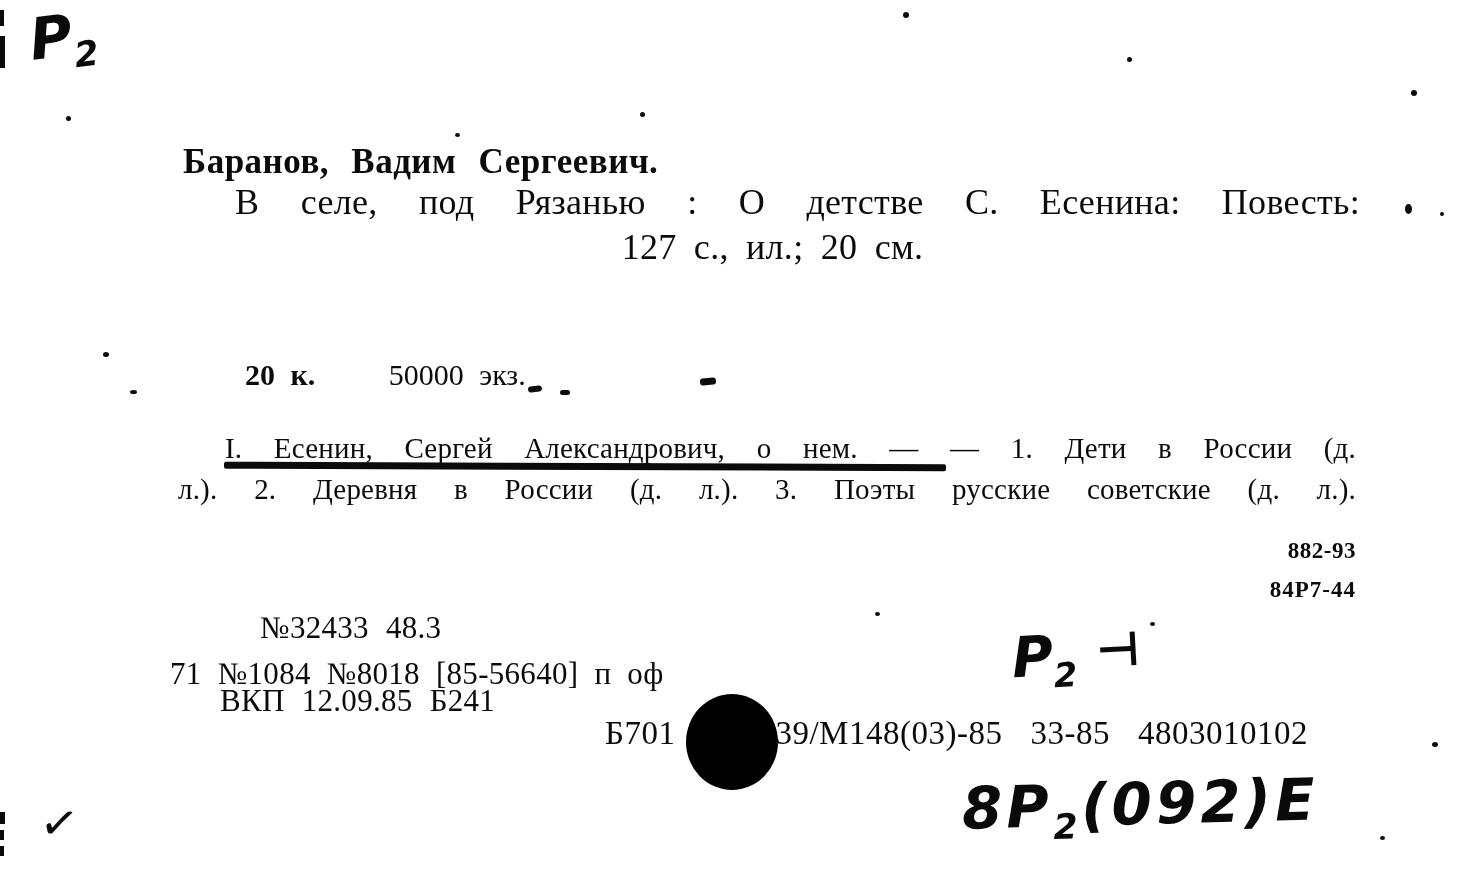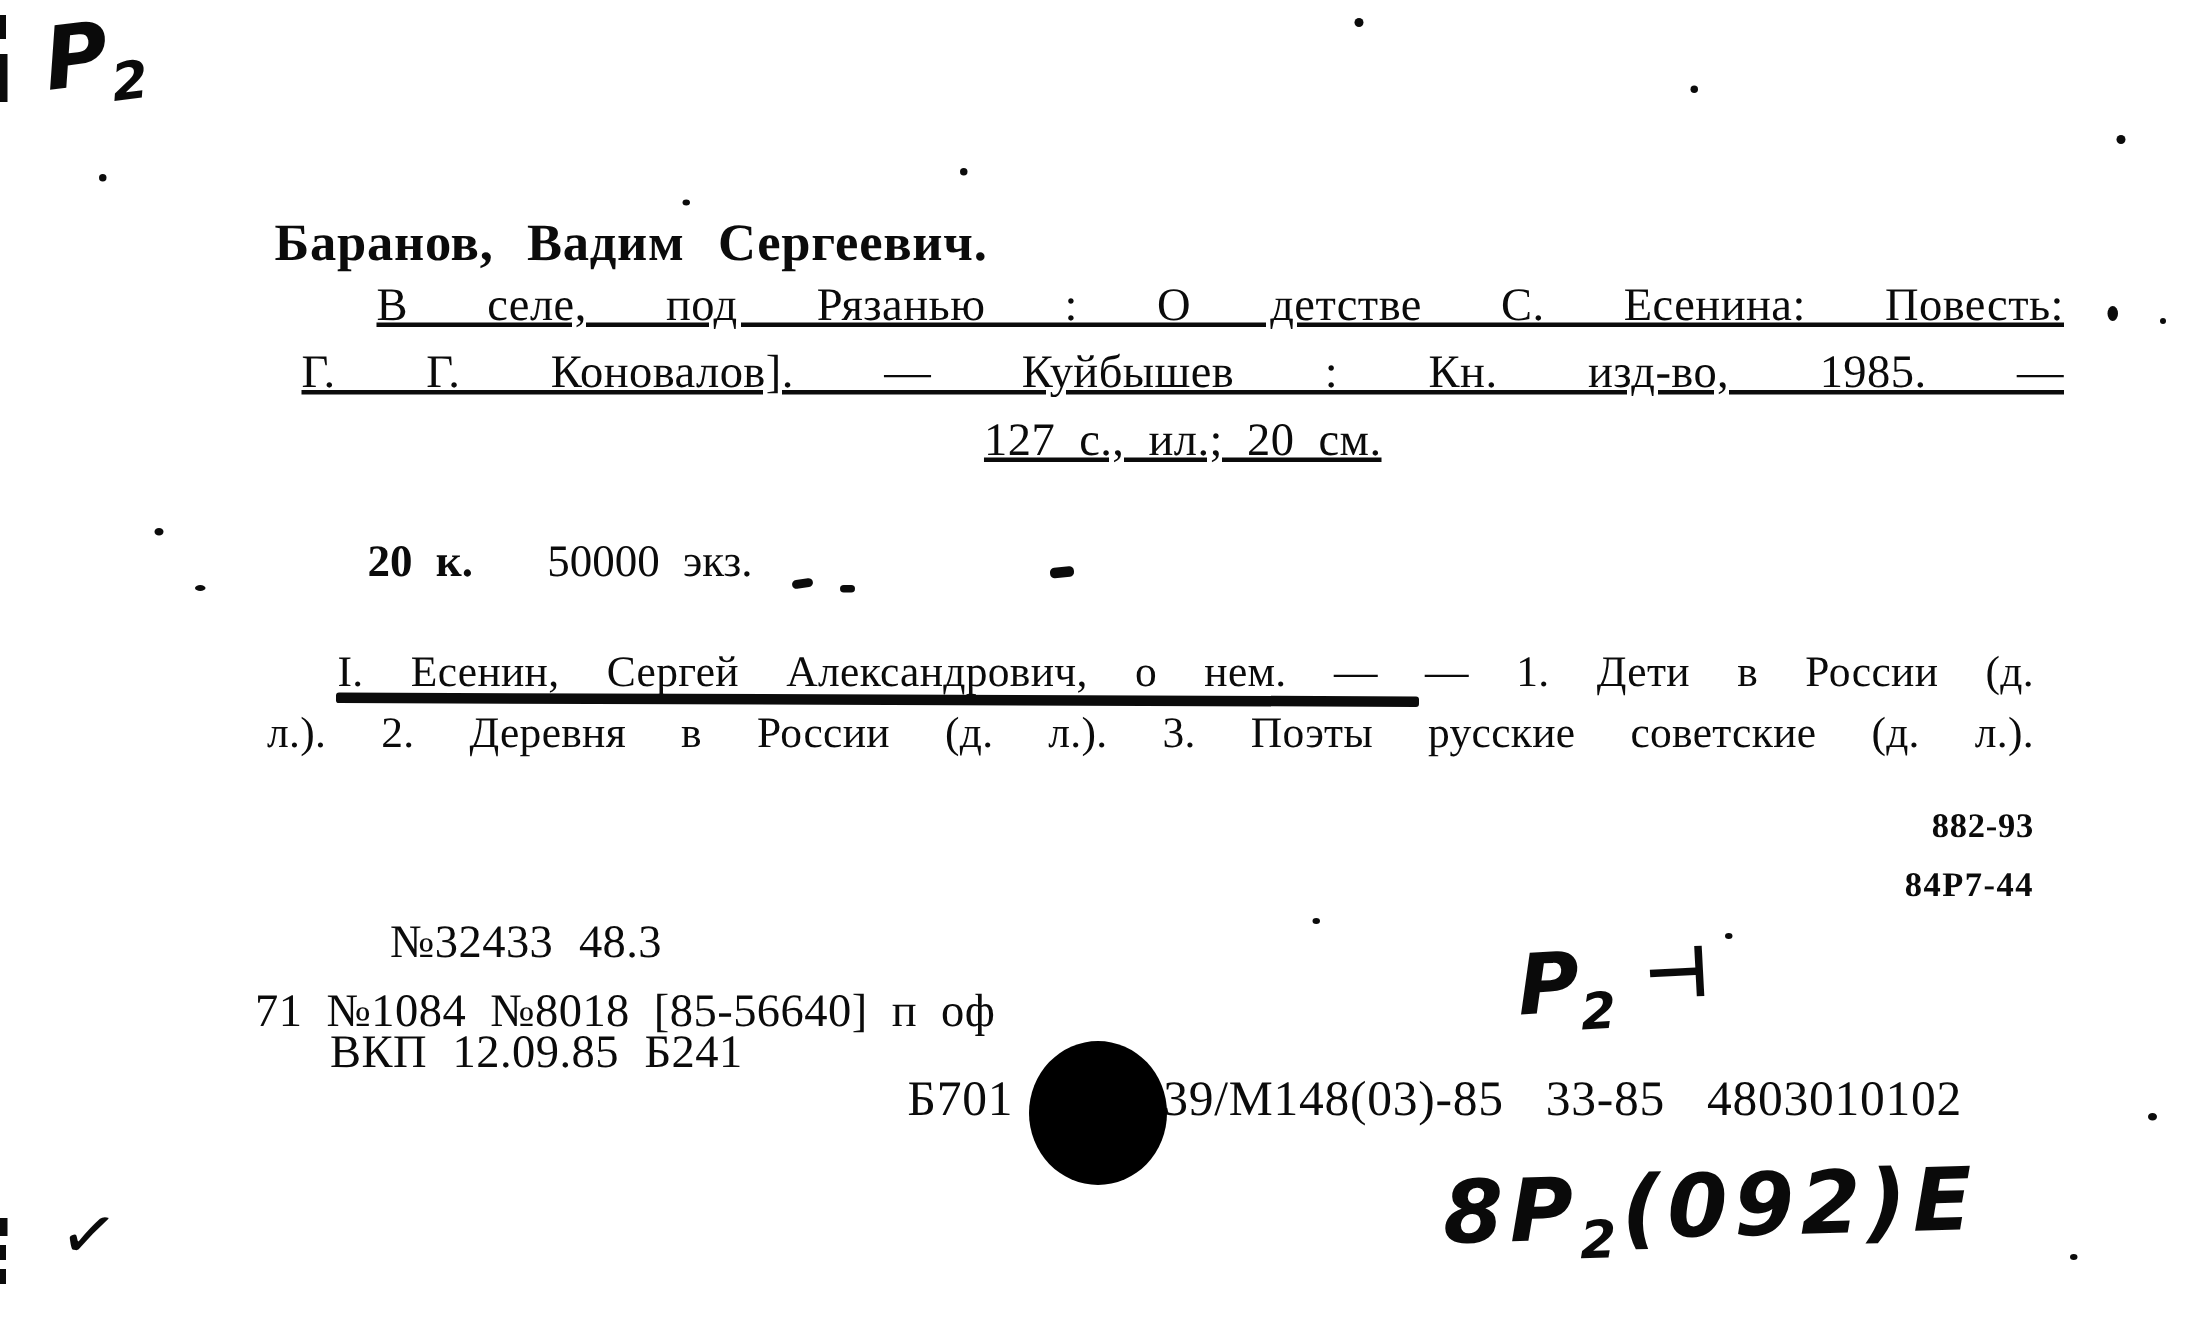--- a/index.html
+++ b/index.html
@@ -11,29 +11,29 @@
   }
   .abs { position:absolute; }
 
   
   .heading {
     left:183px; top:132px; width:700px;
     font-size:35px; font-weight:bold; letter-spacing:0.5px; word-spacing:13px;
     white-space:nowrap;
     margin-top:10px;
   }
-  .desc { left:201px; top:180px; width:1175px; font-size:31px; line-height:45px; letter-spacing:0.3px;text-decoration:underline; }
+  .desc { left:185px; top:180px; width:1175px; font-size:36px; line-height:45px; letter-spacing:0.3px; }
   .line { width:100%; }
   .j { text-align:justify; text-align-last:justify; }
   .indent1 { text-indent:50px; }
   .noj { text-align:center; word-spacing:8px; }
 
   .priceline { left:185px; top:358px; font-size:30px; word-spacing:8px; white-space:nowrap; }
   .priceline .price { margin-left:60px;font-weight:bold; }
-  .priceline .copies { margin-left:34px; }
+  .priceline .copies { margin-left:58px; }
 
   .tracings { left:178px; top:428px; width:1178px; font-size:29px; line-height:41px; letter-spacing:0.2px; }
   .t-indent { text-indent:47px; }
   .underline-mark {
     left:224px; top:463px; width:722px; height:7px; background:#0b0b0b;
     transform:rotate(0.2deg); border-radius:2px;
   }
 
   .idx { right:116px; white-space:nowrap; font-size:23px; letter-spacing:0.5px; }
   .idx1 { top:538px; font-weight:600; }
@@ -72,21 +72,20 @@
 <div class="page">
 
   <div class="abs hw hw-topleft">
     <span>Р</span><sub>2</sub>
   </div>
 
   <div class="abs heading">Баранов, Вадим Сергеевич.</div>
 
   <div class="abs desc">
     <div class="line j indent1">В селе, под Рязанью : О детстве С. Есенина: Повесть:</div>
-    <div class="line j">Г. Г. Коновалов]. — Куйбышев : Кн. изд-во, 1985. —</div>
     <div class="line noj">127 с., ил.; 20 см.</div>
   </div>
 
   <div class="abs priceline">
     <span class="price">20 к.</span>
     <span class="copies">50000 экз.</span>
   </div>
 
   <div class="abs tracings">
     <div class="line j t-indent">I. Есенин, Сергей Александрович, о нем. — — 1. Дети в России (д.</div>

